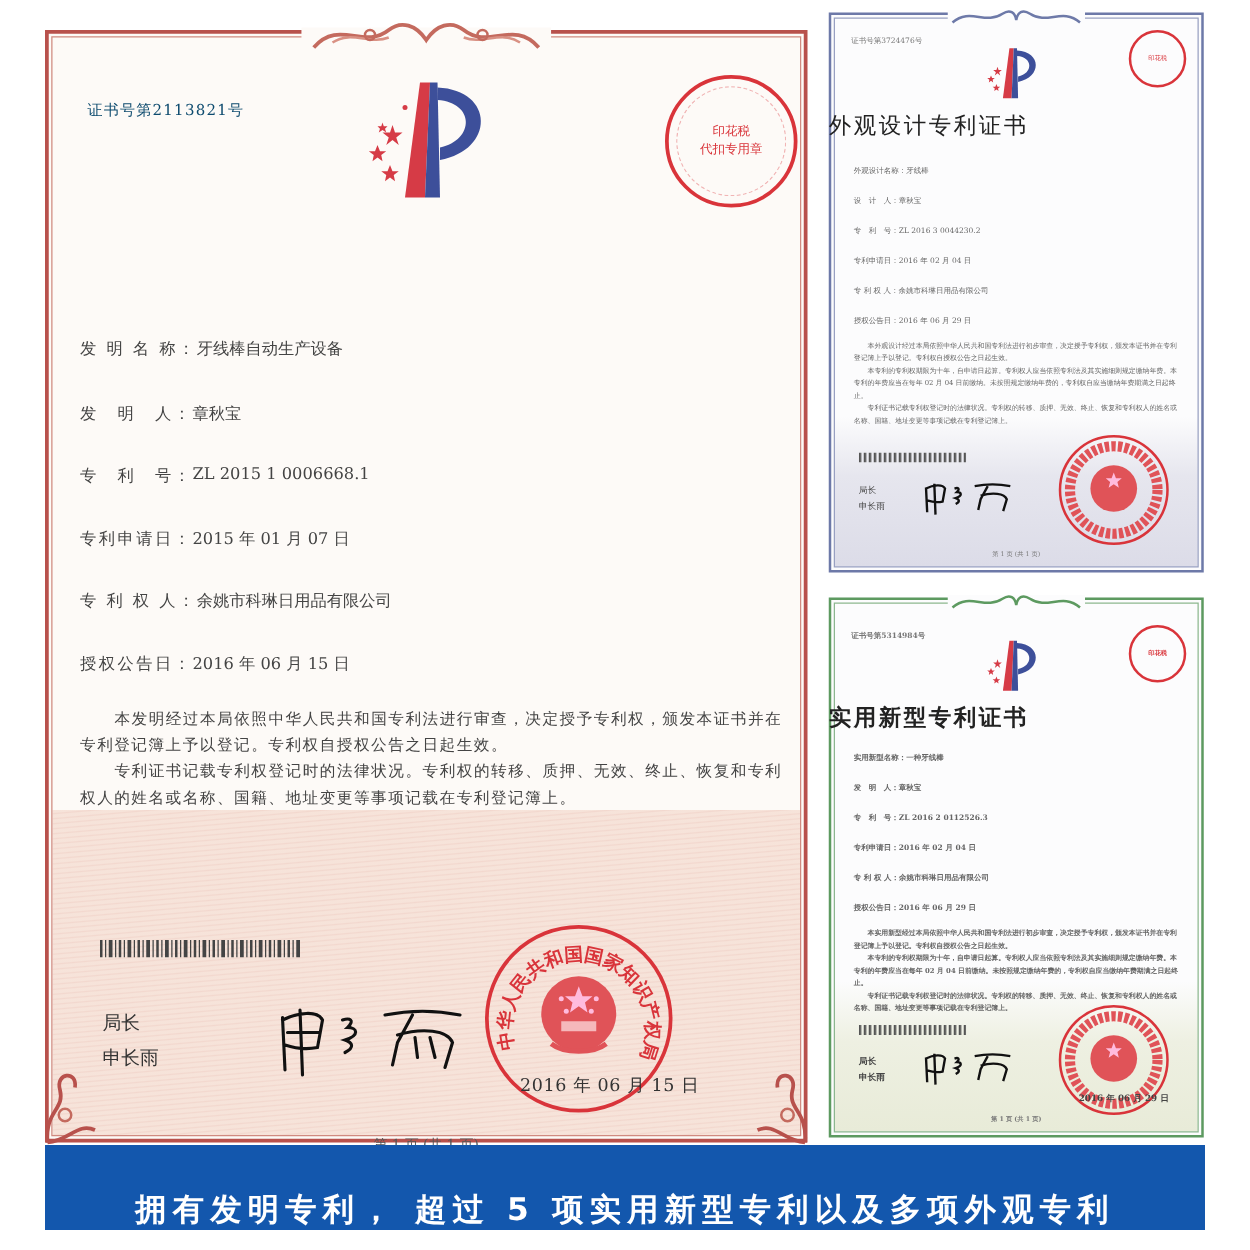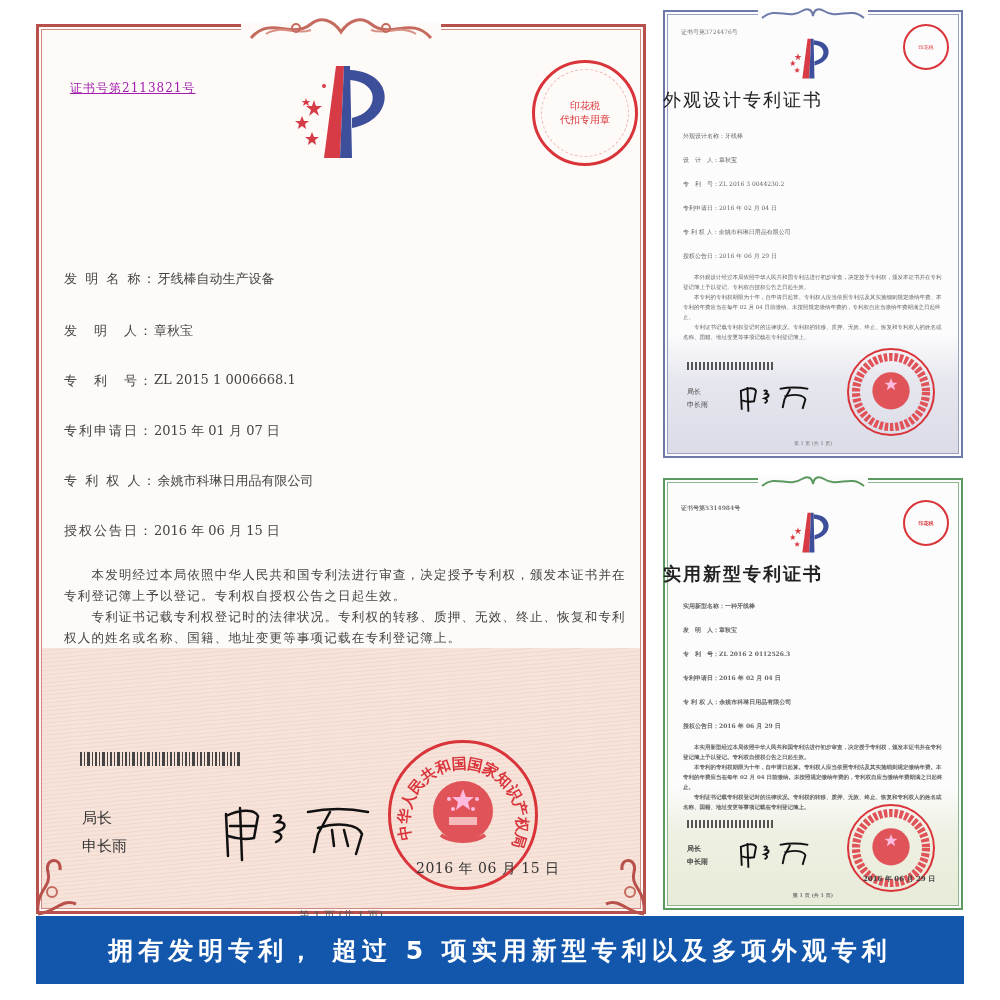--- a/index.html
+++ b/index.html
@@ -25,21 +25,21 @@
     opacity: 0.95;
   }
   .ornament-top {
     position: absolute; top: -14px; left: 50%; transform: translateX(-50%);
     width: 200px; height: 40px;
   }
   .ornament-corner { position: absolute; width: 50px; height: 70px; }
   .ornament-corner.bl { left: -4px; bottom: -4px; }
   .ornament-corner.br { right: -4px; bottom: -4px; transform: scaleX(-1); }
 
-  .cert-no { position: absolute; left: 34px; top: 56px; font-size: 12px; color: #a21caf; letter-spacing: 1px; text-decoration: underline; }
+  .cert-no { position: absolute; left: 34px; top: 56px; font-size: 12px; color: #0c4a6e; letter-spacing: 1px; }
   .logo { position: absolute; left: 248px; top: 34px; width: 120px; height: 110px; }
   .office-seal-small {
     position: absolute; left: 496px; top: 36px; width: 106px; height: 106px;
     border: 3px solid #d9343a; border-radius: 50%;
     display: flex; align-items: center; justify-content: center; flex-direction: column;
     color: #d9343a; font-size: 10px; line-height: 14px; text-align: center;
   }
   .office-seal-small .ring-text {
     position: absolute; top: 6px; left: 6px; right: 6px; bottom: 6px; border-radius: 50%;
     border: 1px dashed rgba(217,52,58,0.35);
@@ -97,21 +97,21 @@
   .cert-design .frame-outer, .cert-design .frame-inner { border-color: #6d79a8; }
   .cert-design .bottom-band { background: linear-gradient(180deg, rgba(230,230,238,0) 0%, #e6e6ee 40%, #dcdce8 100%); }
 
   .cert-utility { top: 478px; height: 432px; font-weight: bold; }
   .cert-utility .frame-outer, .cert-utility .frame-inner { border-color: #5d9a60; }
   .cert-utility .bottom-band { background: linear-gradient(180deg, rgba(236,240,226,0) 0%, #eef0e2 40%, #e8ebd8 100%); }
 
   
   .banner {
     position: absolute; left: 36px; top: 916px; width: 928px; height: 68px;
-    background: #1357ad; display: flex; align-items: center; justify-content: center;
+    background: #1357ad; display: flex; align-items: flex-end; justify-content: center;
   }
   .banner-text {
     color: #ffffff; font-family: "DejaVu Sans", sans-serif; font-size: 25px; letter-spacing: 5px; font-weight: 600;
   }
 </style>
 </head>
 <body>
 
 <div class="cert-main">
   <div class="bottom-band"></div>

